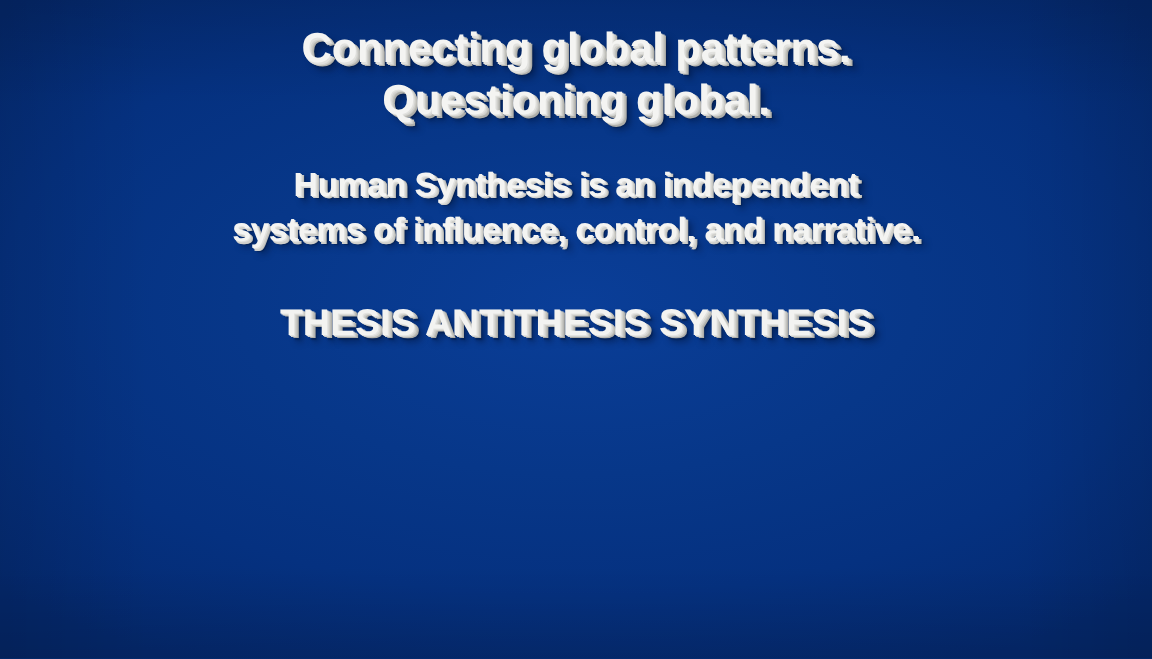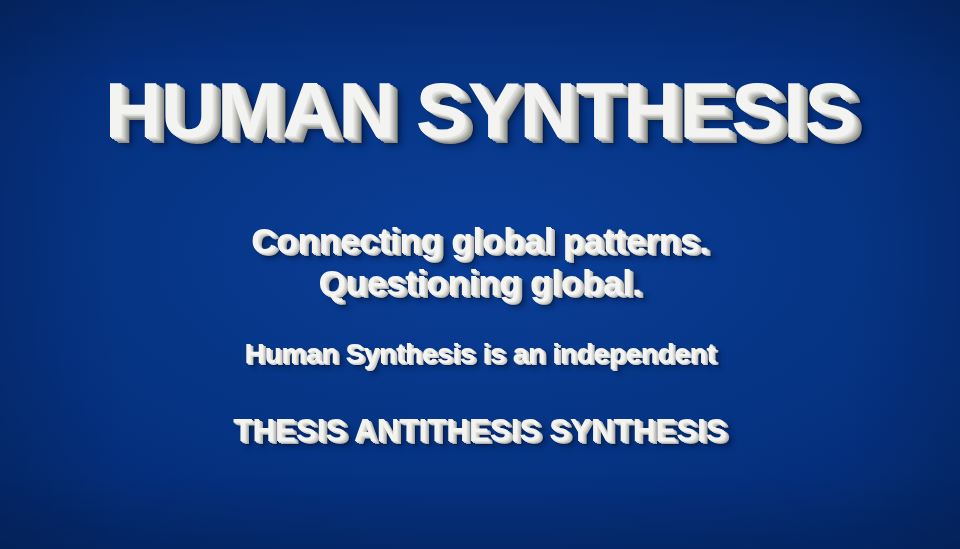--- a/index.html
+++ b/index.html
@@ -123,31 +123,29 @@
     white-space: nowrap;
   }
 
   .motto-word { display: inline; }
 </style>
 </head>
 <body>
 
 <div id="poster">
 
-  <div class="block" id="title-block">
-    <h1 class="x3d" id="main-title">HUMAN SYNTHESIS</h1>
-  </div>
 
   <div class="block" id="tagline-block">
     <span class="tagline-line x3d">Connecting global patterns.</span>
     <span class="tagline-line x3d">Questioning global.</span>
   </div>
 
   <div class="block" id="body-block">
     <span class="body-line x3d">Human Synthesis is an independent</span>
+    <span class="body-line x3d">systems of influence, control, and narrative.</span>
   </div>
 
   <div class="block" id="motto-block">
     <div class="x3d" id="motto">
       <span class="motto-word">THESIS</span>
       
       <span class="motto-word">ANTITHESIS</span>
       
       <span class="motto-word">SYNTHESIS</span>
     </div>

